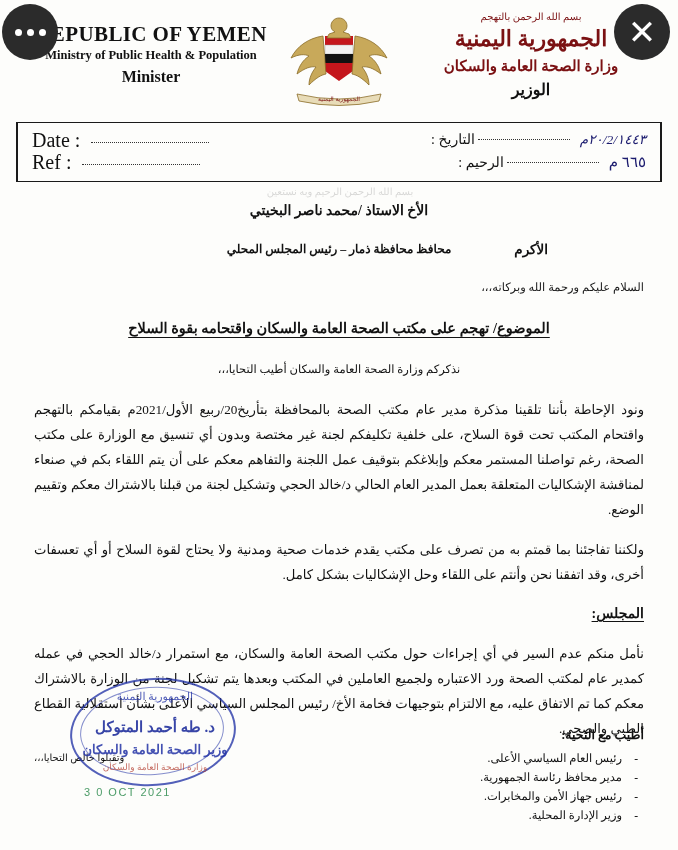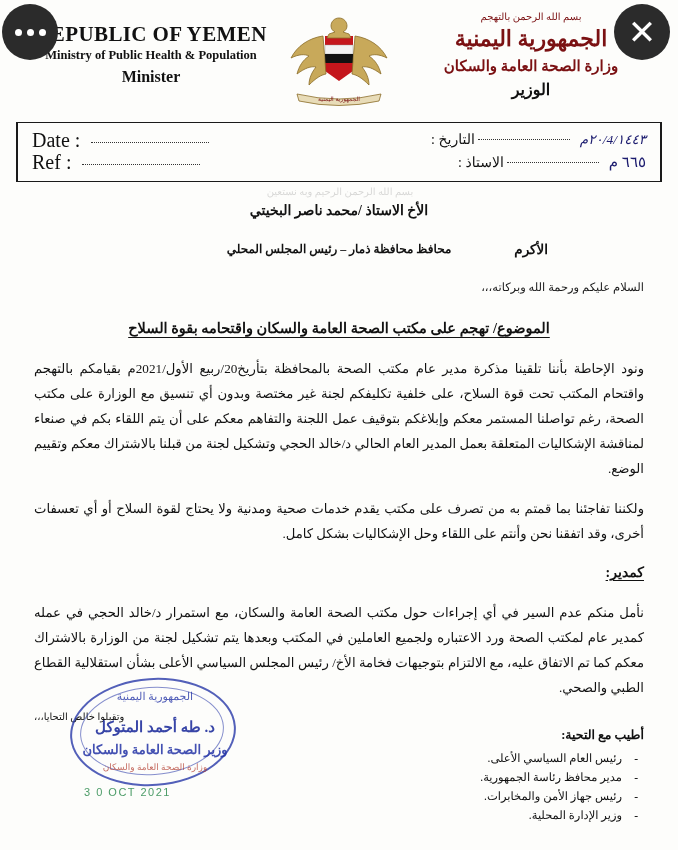--- a/index.html
+++ b/index.html
@@ -435,46 +435,47 @@
         <span>Date :</span>
         <span class="dotline"></span>
       </div>
       <div>
         <span>Ref  :</span>
         <span class="dotline"></span>
       </div>
     </div>
     <div class="meta-right">
       <div>
-        <span class="hand">١٤٤٣/4/٢٠م</span>
+        <span class="hand">١٤٤٣/2/٢٠م</span>
         <span class="dotline"></span>
         <span>التاريخ :</span>
       </div>
       <div>
         <span class="hand-num">٦٦٥ م</span>
         <span class="dotline"></span>
-        <span>الاستاذ :</span>
+        <span>الرحيم :</span>
       </div>
     </div>
   </div>
 
   <div class="smudge">بسم الله الرحمن الرحيم وبه نستعين</div>
 
   <div class="doc">
     <div class="to-line">الأخ الاستاذ /محمد ناصر البخيتي</div>
     <div class="to-row">
       <div class="center">محافظ محافظة ذمار – رئيس المجلس المحلي</div>
       <div class="akram">الأكرم</div>
     </div>
     <div class="salam">السلام عليكم ورحمة الله وبركاته،،،</div>
     <div class="subject">الموضوع/ تهجم على مكتب الصحة العامة والسكان واقتحامه بقوة السلاح</div>
+    <div class="greeting">نذكركم وزارة الصحة العامة والسكان أطيب التحايا،،،</div>
 
     <p class="para">ونود الإحاطة بأننا تلقينا مذكرة مدير عام مكتب الصحة بالمحافظة بتأريخ20/ربيع الأول/2021م بقيامكم بالتهجم واقتحام المكتب تحت قوة السلاح، على خلفية تكليفكم لجنة غير مختصة وبدون أي تنسيق مع الوزارة على مكتب الصحة، رغم تواصلنا المستمر معكم وإبلاغكم بتوقيف عمل اللجنة والتفاهم معكم على أن يتم اللقاء بكم في صنعاء لمناقشة الإشكاليات المتعلقة بعمل المدير العام الحالي د/خالد الحجي وتشكيل لجنة من قبلنا بالاشتراك معكم وتقييم الوضع.</p>
     <p class="para">ولكننا تفاجئنا بما قمتم به من تصرف على مكتب يقدم خدمات صحية ومدنية ولا يحتاج لقوة السلاح أو أي تعسفات أخرى، وقد اتفقنا نحن وأنتم على اللقاء وحل الإشكاليات بشكل كامل.</p>
-    <div class="alayh">كمدير:</div>
+    <div class="alayh">المجلس:</div>
     <p class="para">نأمل منكم عدم السير في أي إجراءات حول مكتب الصحة العامة والسكان، مع استمرار د/خالد الحجي في عمله كمدير عام لمكتب الصحة ورد الاعتباره ولجميع العاملين في المكتب وبعدها يتم تشكيل لجنة من الوزارة بالاشتراك معكم كما تم الاتفاق عليه، مع الالتزام بتوجيهات فخامة الأخ/ رئيس المجلس السياسي الأعلى بشأن استقلالية القطاع الطبي والصحي.</p>
     <div class="closing">وتقبلوا خالص التحايا،،،</div>
   </div>
 
   <div class="sig-area">
     <div class="stamp">
       <div class="ring"></div>
       <div class="ring2"></div>
       <div class="st-l1">الجمهورية اليمنية</div>
       <div class="st-l2">د. طه أحمد المتوكل</div>

